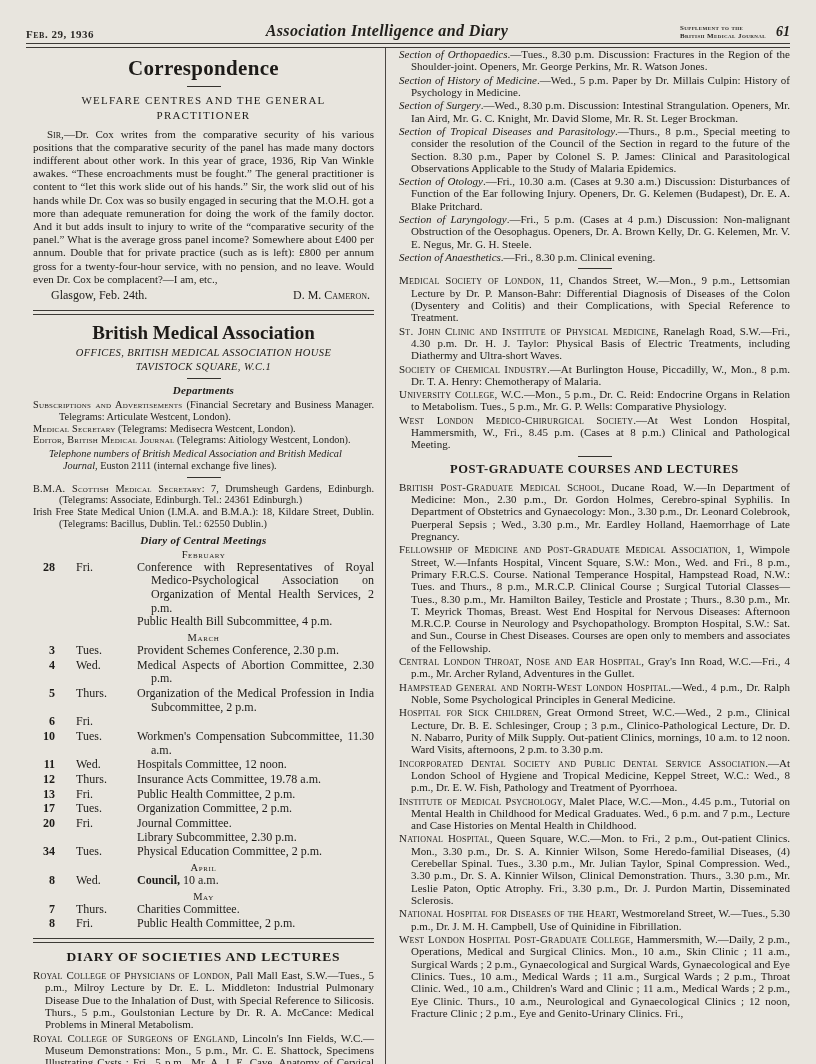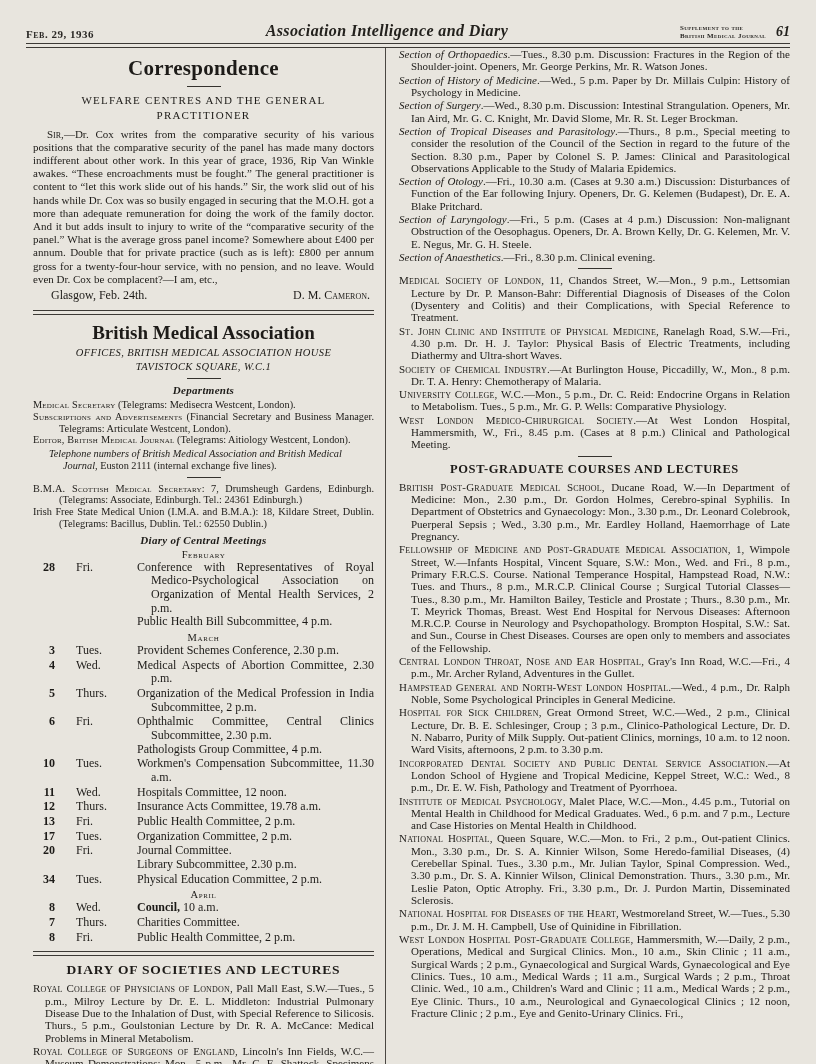--- a/index.html
+++ b/index.html
@@ -91,22 +91,22 @@
       <div class="sep-rule"></div>
 
       <h1 class="h-bma">British Medical Association</h1>
       <div class="office">
         <div>OFFICES, BRITISH MEDICAL ASSOCIATION HOUSE</div>
         <div>TAVISTOCK SQUARE, W.C.1</div>
       </div>
       <div class="short-rule"></div>
 
       <div class="dept-head">Departments</div>
+      <p class="dept"><span class="lead">Subscriptions and Advertisements</span><span> (Financial Secretary and Business Manager.  Telegrams: Articulate Westcent, London).</span></p>
       <p class="dept"><span class="lead">Medical Secretary</span><span> (Telegrams: Medisecra Westcent, London).</span></p>
-      <p class="dept"><span class="lead">Subscriptions and Advertisements</span><span> (Financial Secretary and Business Manager.  Telegrams: Articulate Westcent, London).</span></p>
       <p class="dept"><span class="lead">Editor, British Medical Journal</span><span> (Telegrams: Aitiology Westcent, London).</span></p>
       <p class="dept-note"><span class="ital">Telephone numbers of British Medical Association and British Medical Journal,</span><span> Euston 2111 (internal exchange five lines).</span></p>
       <div class="short-rule"></div>
       <p class="dept dept-block"><span class="lead">B.M.A. Scottish Medical Secretary</span><span>: 7, Drumsheugh Gardens, Edinburgh.  (Telegrams: Associate, Edinburgh.  Tel.: 24361 Edinburgh.)</span></p>
       <p class="dept">Irish Free State Medical Union (I.M.A. and B.M.A.): 18, Kildare Street, Dublin.  (Telegrams: Bacillus, Dublin.  Tel.: 62550 Dublin.)</p>
 
       <div class="dept-head">Diary of Central Meetings</div>
 
       <div class="month-label">February</div>
       <div class="diary-row">
@@ -136,24 +136,20 @@
       <div class="diary-row">
         <span class="d-day">5</span>
           <span class="d-wd">Thurs.</span>
         <span class="d-desc">
             <span class="d-line">Organization of the Medical Profession in India Subcommittee, 2 p.m.</span>
           </span>
       </div>
       <div class="diary-row">
         <span class="d-day">6</span>
           <span class="d-wd">Fri.</span>
-        <span class="d-desc">
-          <span class="d-line">Ophthalmic Committee, Central Clinics Subcommittee, 2.30 p.m.</span>
-          <span class="d-line">Pathologists Group Committee, 4 p.m.</span>
-        </span>
       </div>
       <div class="diary-row">
         <span class="d-day">10</span>
           <span class="d-wd">Tues.</span>
         <span class="d-desc">
             <span class="d-line">Workmen's Compensation Subcommittee, 11.30 a.m.</span>
           </span>
       </div>
       <div class="diary-row">
         <span class="d-day">11</span>
@@ -201,20 +197,21 @@
 
       <div class="month-label">April</div>
       <div class="diary-row">
         <span class="d-day">8</span>
           <span class="d-wd">Wed.</span>
         <span class="d-desc">
             <span class="d-line"><b>Council,</b><span> 10 a.m.</span></span>
           </span>
       </div>
 
+      <div class="month-label">May</div>
       <div class="diary-row">
         <span class="d-day">7</span>
           <span class="d-wd">Thurs.</span>
         <span class="d-desc">
             <span class="d-line">Charities Committee.</span>
           </span>
       </div>
       <div class="diary-row">
         <span class="d-day">8</span>
           <span class="d-wd">Fri.</span>

